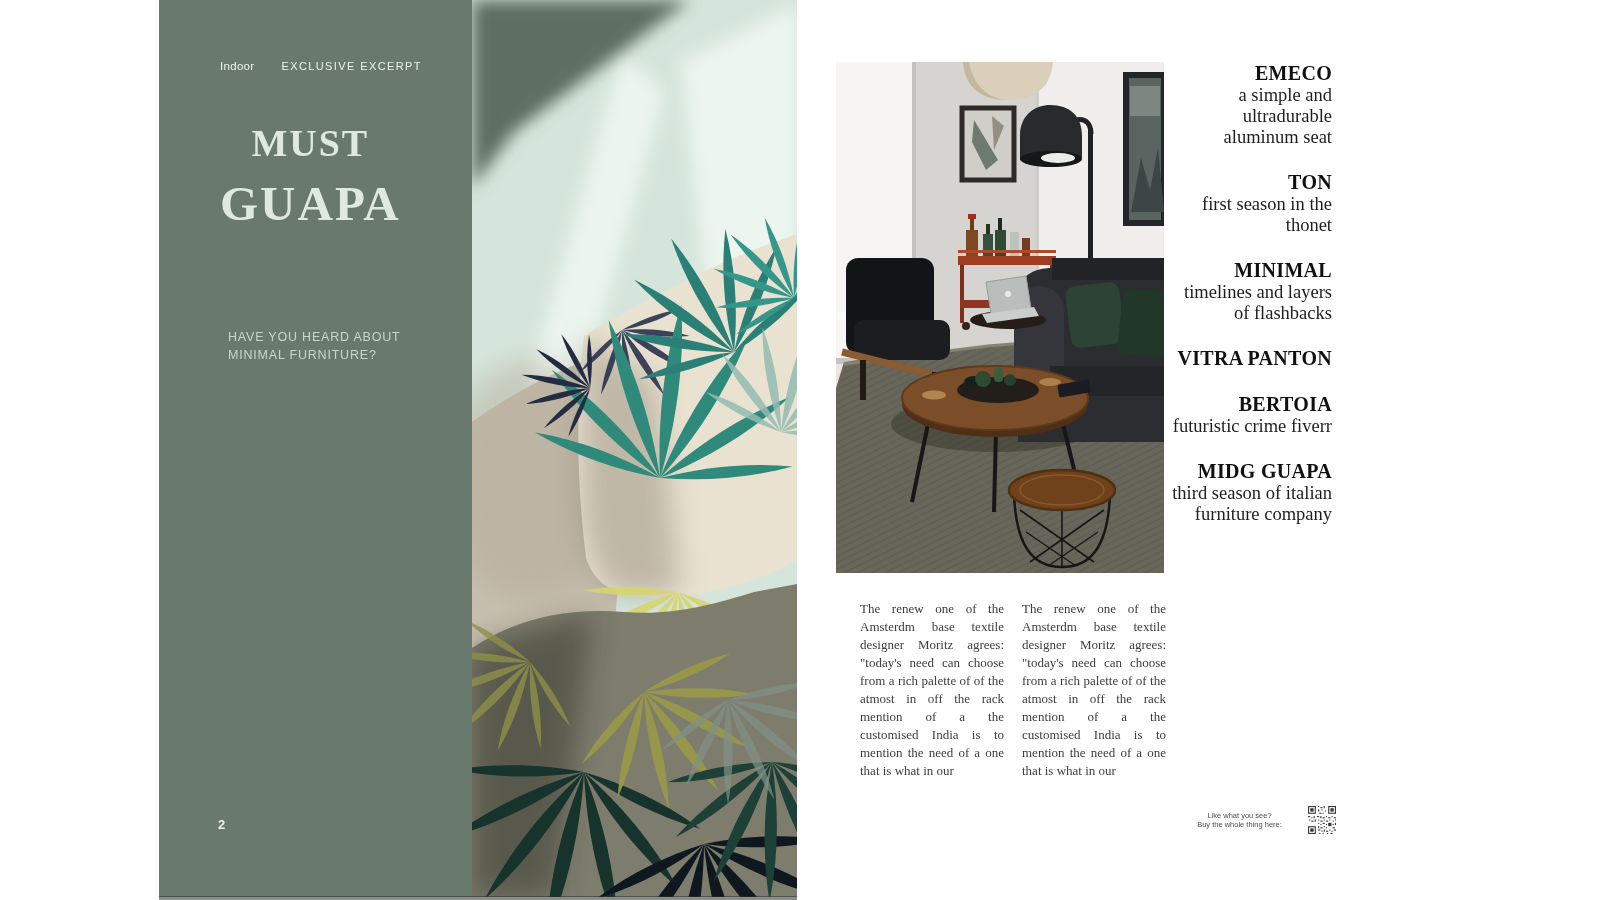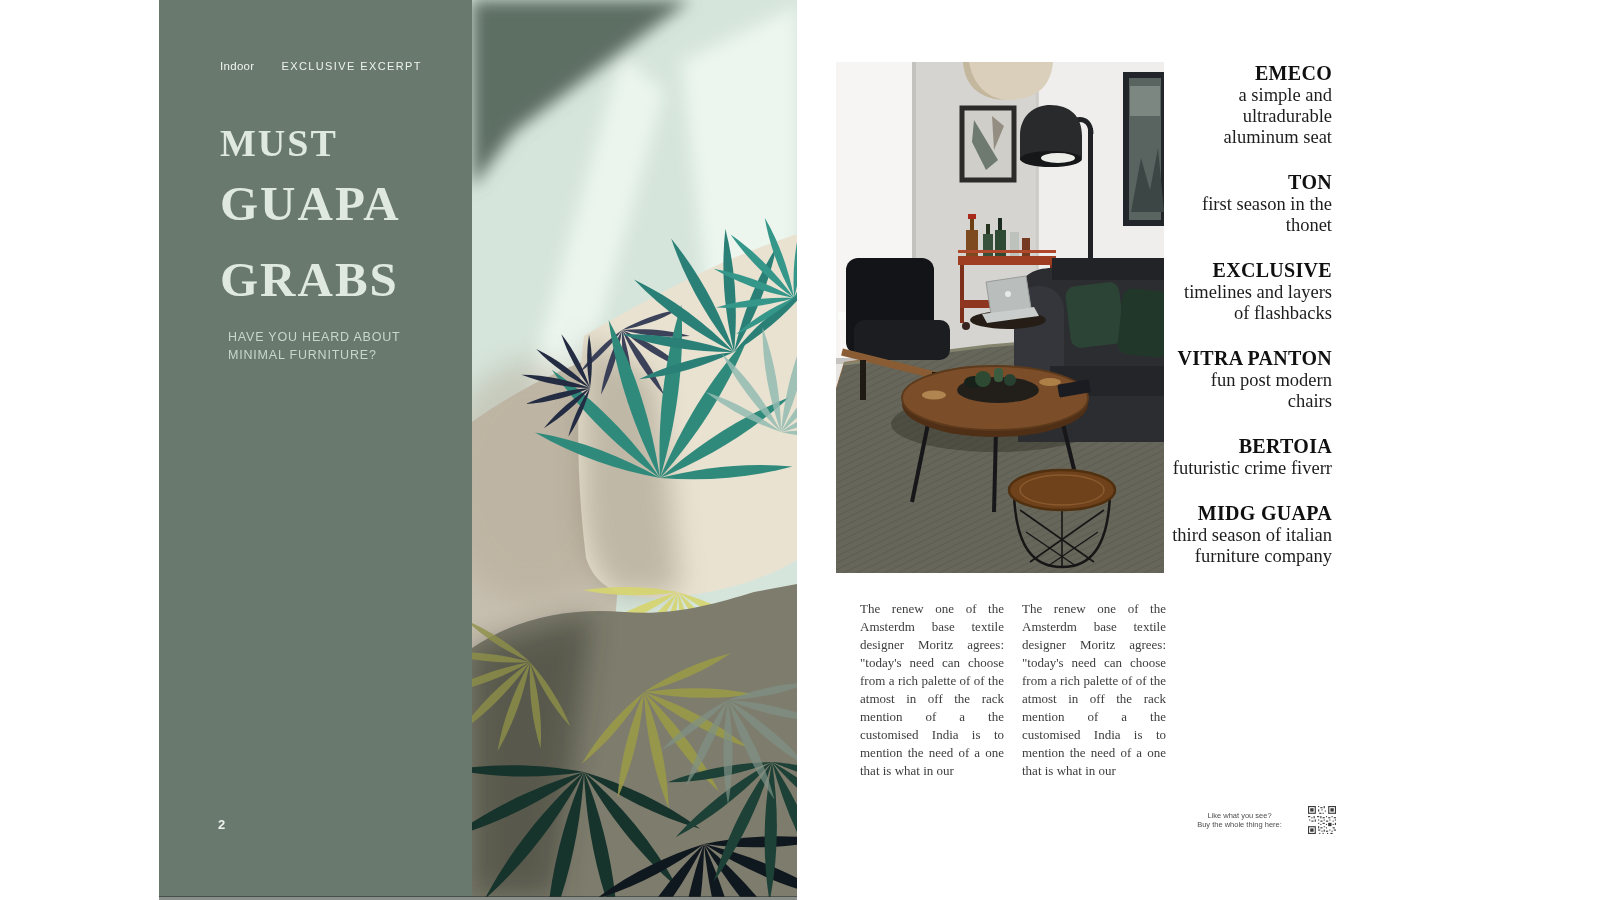--- a/index.html
+++ b/index.html
@@ -16,21 +16,21 @@
   }
   .kicker {
     position:absolute; left:61px; top:60px; display:flex; gap:27px;
     color:#eef3ef; align-items:baseline;
   }
   .kicker .category { font-size:11.5px; font-weight:400; letter-spacing:0.3px; }
   .kicker .tagline  { font-size:11px;  font-weight:500; letter-spacing:1.4px; }
   .cover-title {
     position:absolute; left:61px; top:124px;
     font-family:"Liberation Serif","DejaVu Serif",serif;
-    color:#dfe9e0; font-weight:700;
+    color:#dfe9e0; font-weight:700;text-align:center;
   }
   .cover-title .t { display:block; letter-spacing:2px; line-height:1; }
   .cover-title .t1 { font-size:38px; }
   .cover-title .t2 { font-size:49px; margin-top:17px; }
   .cover-title .t3 { font-size:49px; margin-top:27px; }
   .cover-subtitle {
     position:absolute; left:69px; top:328px;
     font-size:12.5px; line-height:18px; letter-spacing:0.8px;
     color:#c7d7cb; font-weight:400;
   }
@@ -80,21 +80,20 @@
 <div class="canvas">
 
   <section class="green-panel">
     <div class="kicker">
       <span class="category">Indoor</span>
       <span class="tagline">EXCLUSIVE EXCERPT</span>
     </div>
     <h1 class="cover-title">
       <span class="t t1">MUST</span>
       <span class="t t2">GUAPA</span>
-      <span class="t t3">GRABS</span>
     </h1>
     <p class="cover-subtitle">
       <span>HAVE YOU HEARD ABOUT</span>
       <span>MINIMAL FURNITURE?</span>
     </p>
     <div class="page-number">2</div>
   </section>
 
   <figure class="pillow-photo">
     <svg viewBox="0 0 325 897" width="325" height="897" preserveAspectRatio="none">
@@ -284,26 +283,25 @@
   <aside class="brand-list">
     <div class="brand">
       <h3>EMECO</h3>
       <p>a simple and ultradurable aluminum seat</p>
     </div>
     <div class="brand">
       <h3>TON</h3>
       <p>first season in the thonet</p>
     </div>
     <div class="brand">
-      <h3>EXCLUSIVE</h3>
+      <h3>MINIMAL</h3>
       <p>timelines and layers of flashbacks</p>
     </div>
     <div class="brand">
       <h3>VITRA PANTON</h3>
-      <p>fun post modern chairs</p>
     </div>
     <div class="brand">
       <h3>BERTOIA</h3>
       <p>futuristic crime fiverr</p>
     </div>
     <div class="brand">
       <h3>MIDG GUAPA</h3>
       <p>third season of italian furniture company</p>
     </div>
   </aside>

